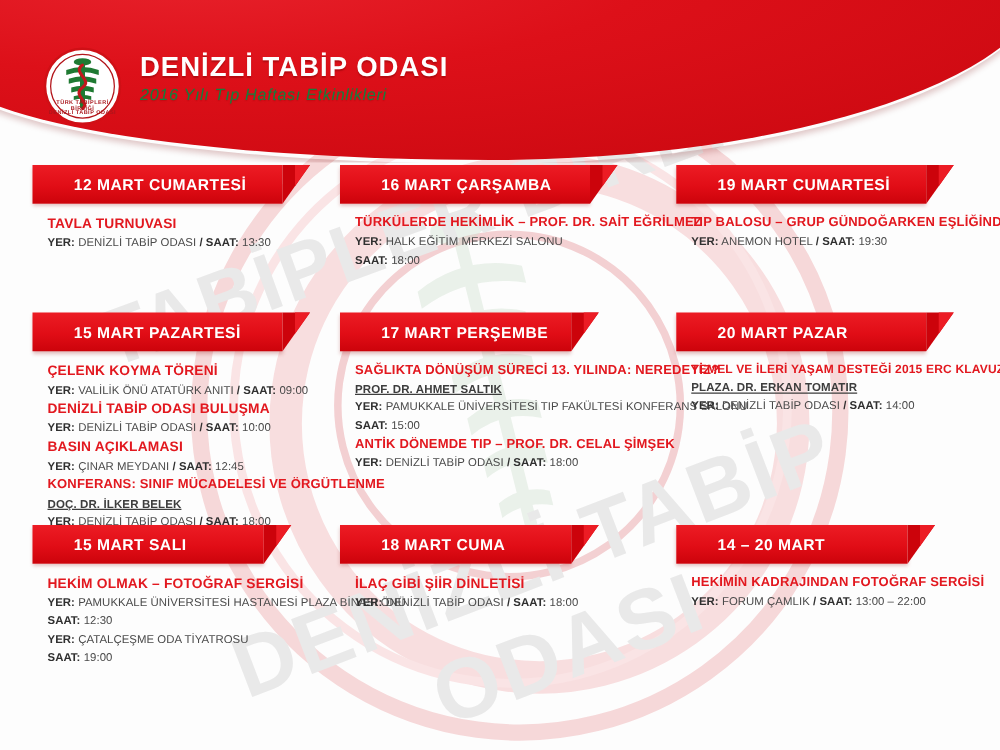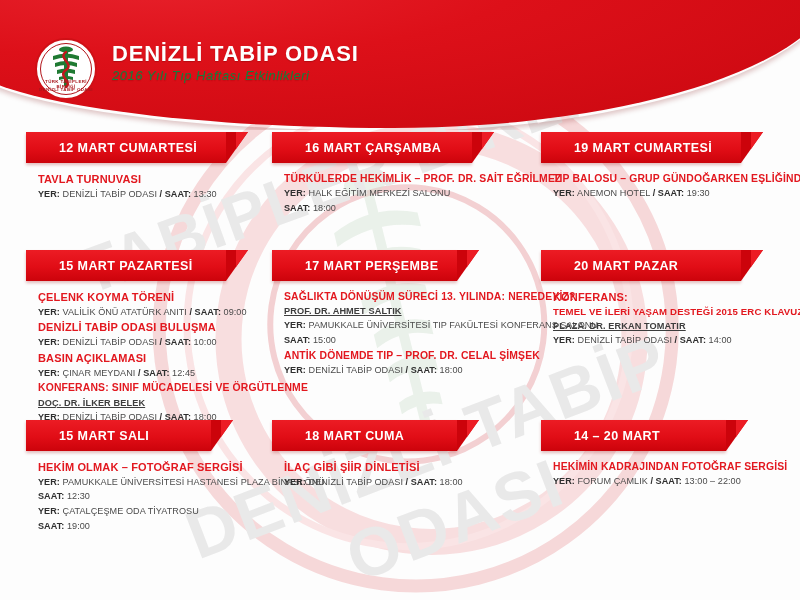--- a/index.html
+++ b/index.html
@@ -283,21 +283,20 @@
             <div class="ev-line"><b>YER:</b><span> ANEMON HOTEL </span><b>/ SAAT:</b><span> 19:30</span></div>
           </div>
         </div>
         <div class="card" style="top: 118px;">
           <div class="banner wide">
             <div class="banner-label">20 MART PAZAR</div>
             <div class="banner-tip"></div>
             <div class="banner-tip-hi"></div>
           </div>
           <div class="body">
-            <div class="ev-title">KONFERANS:</div>
             <div class="ev-title sm" style="font-size: 9.6px;">TEMEL VE İLERİ YAŞAM DESTEĞİ 2015 ERC KLAVUZUNA GÖRE</div>
             <div class="ev-sub">PLAZA. DR. ERKAN TOMATIR</div>
             <div class="ev-line"><b>YER:</b><span> DENİZLİ TABİP ODASI </span><b>/ SAAT:</b><span> 14:00</span></div>
           </div>
         </div>
         <div class="card" style="top: 288px;">
           <div class="banner">
             <div class="banner-label">14 – 20 MART</div>
             <div class="banner-tip"></div>
             <div class="banner-tip-hi"></div>

